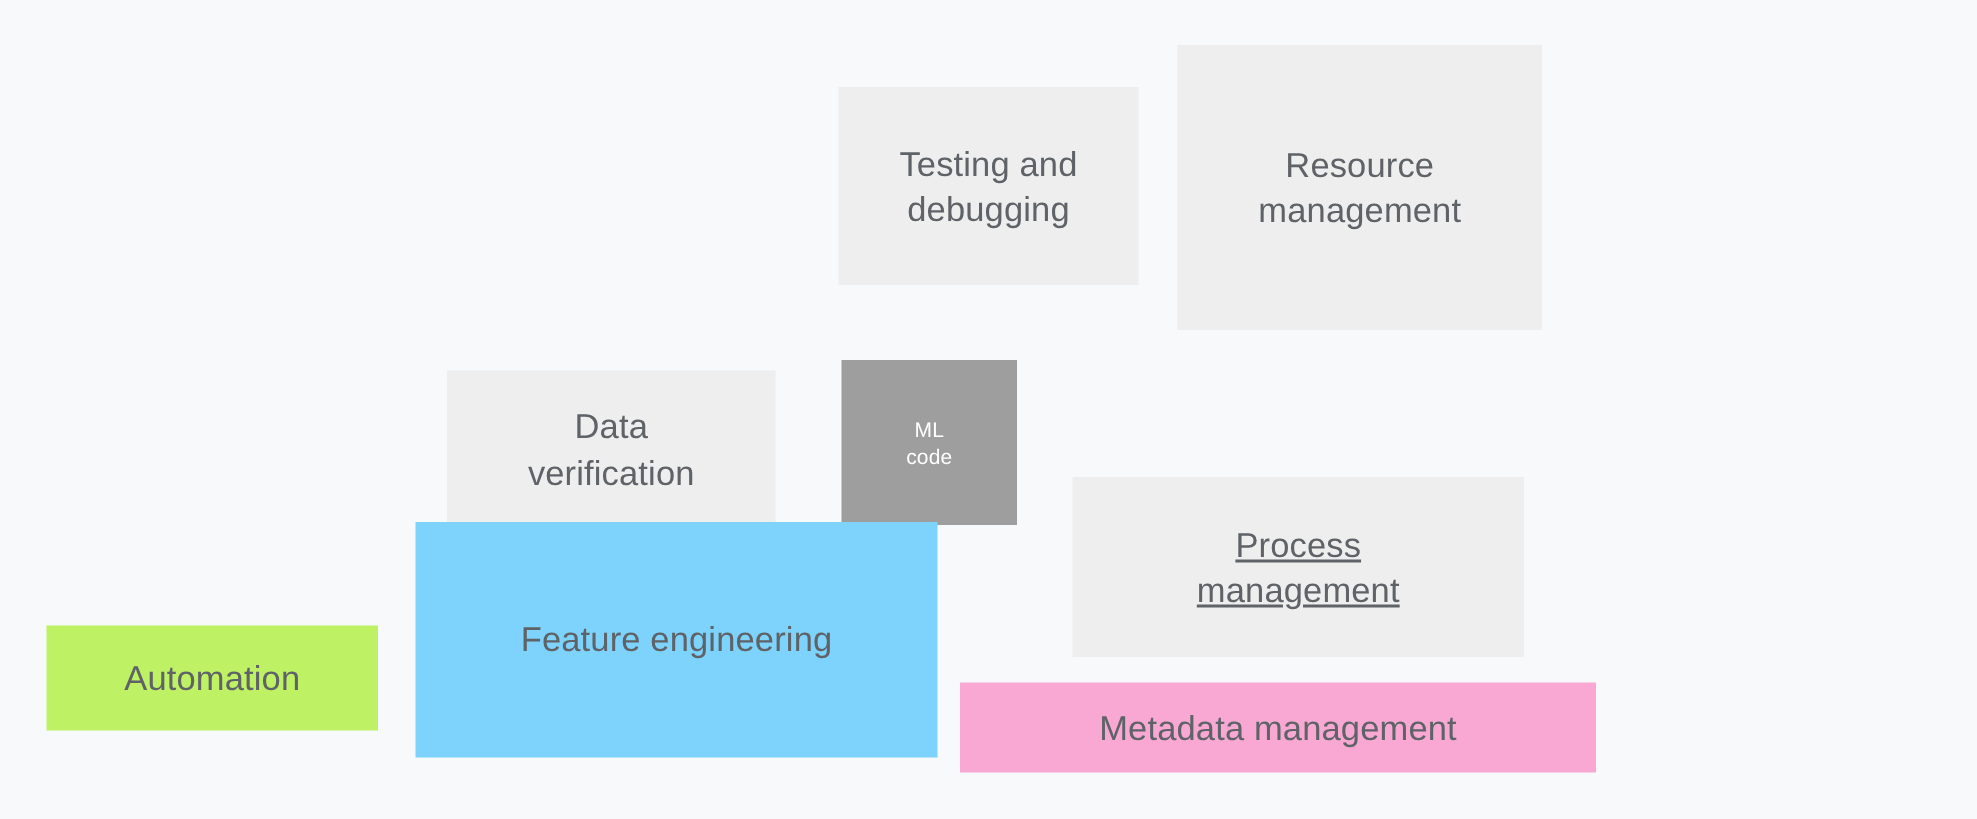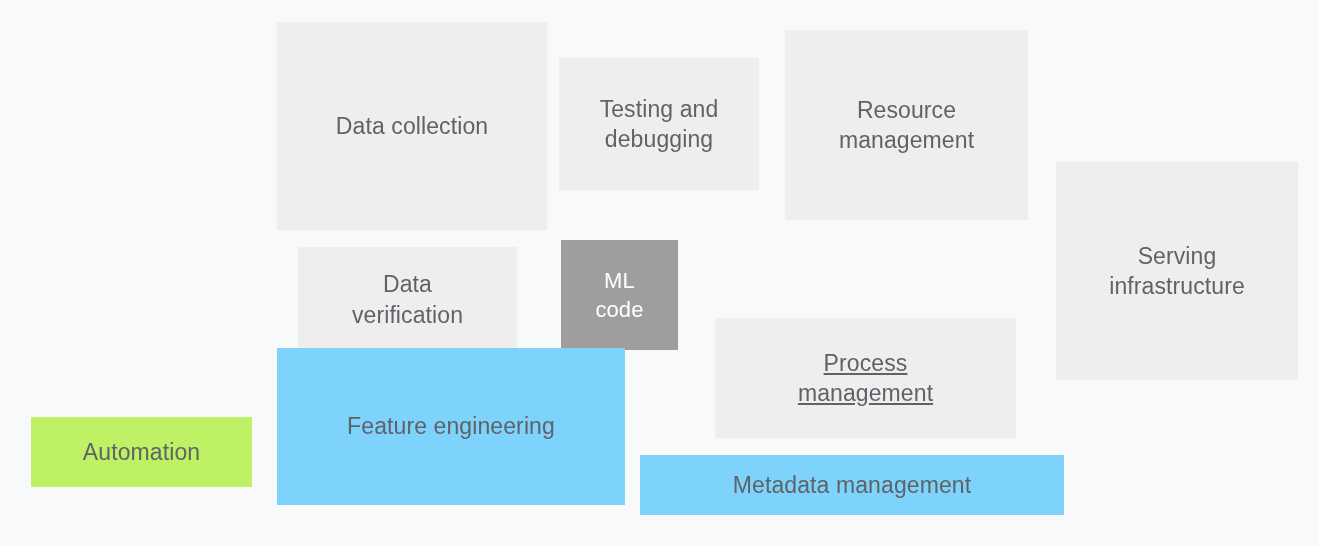--- a/index.html
+++ b/index.html
@@ -32,36 +32,33 @@
     font-size: 23px;
     font-weight: 400;
     line-height: 1.32;
     letter-spacing: 0.1px;
     padding: 2px 6px;
     white-space: pre-line;
   }
   .component-box.accent {
     background: #9e9e9e;
     color: #ffffff;
-    font-size: 22px;
+    font-size: 14px;
   }
 </style>
 </head>
 <body>
 
 <div id="diagram-canvas" style="background: rgb(247, 249, 251);">
-    <div class="component-box" style="left: 277px; top: 22px; width: 270px; height: 208px; background: rgb(238, 238, 238); color: rgb(95, 99, 104);"><span>Data collection</span></div>
     <div class="component-box" style="left: 559px; top: 58px; width: 200px; height: 132px; background: rgb(238, 238, 238); color: rgb(95, 99, 104); align-items: center;"><span>Testing and
 debugging</span></div>
     <div class="component-box" style="left: 785px; top: 30px; width: 243px; height: 190px; background: rgb(238, 238, 238); color: rgb(95, 99, 104);"><span>Resource
 management</span></div>
-    <div class="component-box" style="left: 1056px; top: 162px; width: 242px; height: 218px; background: rgb(238, 238, 238); color: rgb(95, 99, 104);"><span>Serving
-infrastructure</span></div>
     <div class="component-box" style="left: 298px; top: 247px; width: 219px; height: 105px; background: rgb(238, 238, 238); color: rgb(95, 99, 104); justify-content: center;"><span>Data
 verification</span></div>
     <div class="component-box accent" style="left: 561px; top: 240px; width: 117px; height: 110px; background: rgb(158, 158, 158); color: rgb(255, 255, 255);"><span>ML
 code</span></div>
     <div class="component-box" style="left: 715px; top: 318px; width: 301px; height: 120px; background: rgb(238, 238, 238); color: rgb(95, 99, 104); text-decoration: underline;"><span>Process
 management</span></div>
     <div class="component-box" style="left: 277px; top: 348px; width: 348px; height: 157px; background: #7dd3fc; color: rgb(95, 99, 104);"><span>Feature engineering</span></div>
     <div class="component-box" style="left: 31px; top: 417px; width: 221px; height: 70px; background: #bef264; color: rgb(95, 99, 104);"><span>Automation</span></div>
-    <div class="component-box" style="left: 640px; top: 455px; width: 424px; height: 60px; background: #7dd3fc; color: rgb(95, 99, 104); align-items: center;"><span>Metadata management</span></div>
+    <div class="component-box" style="left: 640px; top: 455px; width: 424px; height: 60px; background: #f9a8d4; color: rgb(95, 99, 104); align-items: center;"><span>Metadata management</span></div>
   </div>
 
 </body></html>

